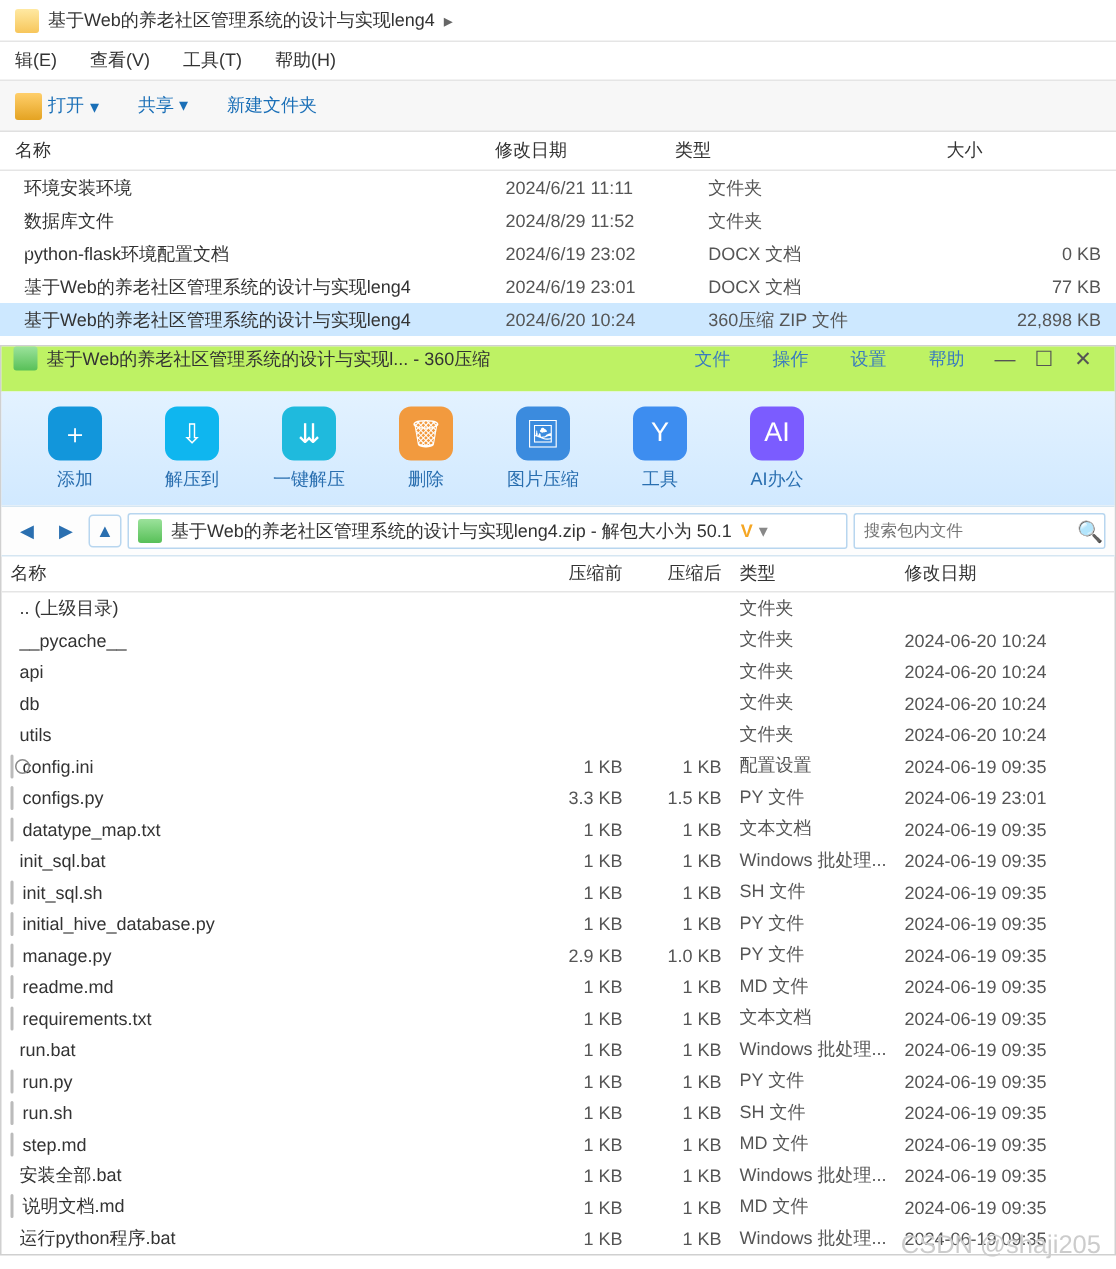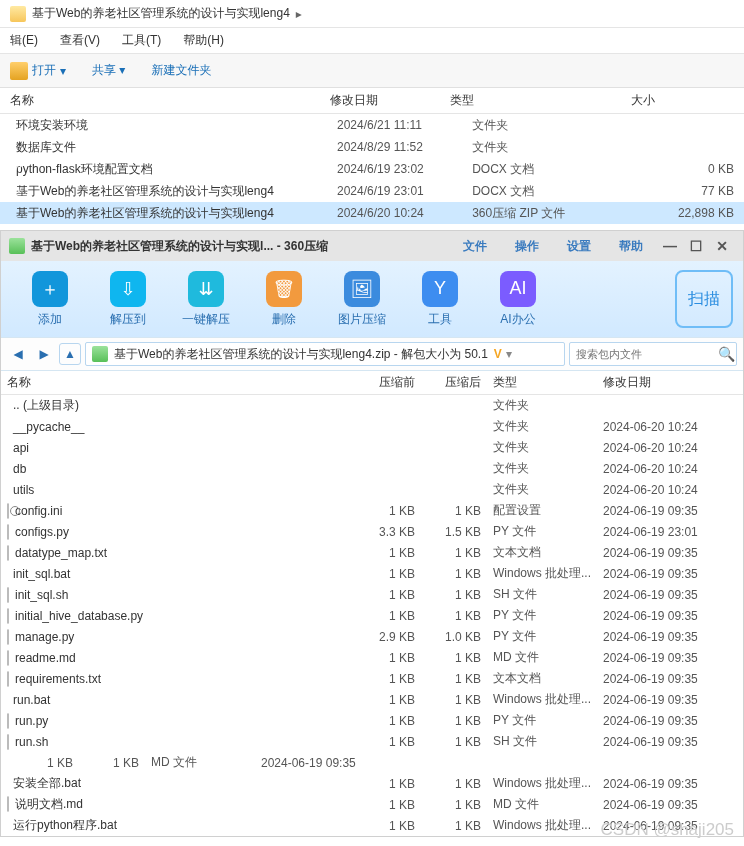--- a/index.html
+++ b/index.html
@@ -31,21 +31,21 @@
 .ic.fold { background:linear-gradient(#ffe9a2,#f7c65b);border-radius:2px;}
 .ic.docx { background:#2b7cd3;border-radius:2px; position:relative;}
 .ic.docx:after{content:"W";color:#fff;font-size:9px;position:absolute;left:3px;top:1px;}
 .ic.zip { background:linear-gradient(#9be29b,#58c058);border-radius:2px;}
 .exp-row .col-date,.exp-row .col-type{ color:#555;margin-left:20px;}
 .exp-row .col-size{ color:#555; text-align:right;}
 .exp-row.sel { background:#cde8ff; }
 
 
 .zipwin { margin-top:6px; border:1px solid #d0d0d0;}
-.zip-title { display:flex; align-items:center; height:30px; padding:0 8px; background:#e5e5e5;font-weight:bold;}
+.zip-title { display:flex; align-items:flex-start; height:30px; padding:0 8px; background:#bef264;}
 .zip-title .zipico { width:16px;height:16px;background:linear-gradient(#9be29b,#58c058);border-radius:2px;margin-right:6px;}
 .zip-title .title { flex:1; color:#333;}
 .zip-title .mlnk { margin: 0 14px; color:#3a7bbf; cursor:pointer;}
 .zip-title .winbtn { width:26px;text-align:center;color:#555;font-size:14px;}
 
 .zip-tools { display:flex; align-items:center; height:76px; background:linear-gradient(#e3f2ff,#d1e9ff); padding:0 10px;}
 .zip-tools .tool { width:78px; text-align:center; color:#2a6fb0;}
 .zip-tools .tool .tic { width:36px;height:36px;margin:0 auto 4px;border-radius:8px;display:flex;align-items:center;justify-content:center;font-size:18px;color:#fff;}
 .t-add{background:#1296db;} .t-ext{background:#0fb6ef;} .t-one{background:#1fbadd;} .t-del{background:#f29a3e;} .t-img{background:#3b8bde;} .t-tool{background:#3d8df0;} .t-ai{background:#7b5cff;}
 .zip-tools .scan { margin-left:auto; width:58px;height:58px;border:2px solid #6fbdf7;border-radius:8px;display:flex;align-items:center;justify-content:center;color:#2a8de0;font-size:16px;}
@@ -179,21 +179,20 @@
         <div>图片压缩</div>
       </div>
     <div class="tool">
         <div class="tic t-tool">Y</div>
         <div>工具</div>
       </div>
     <div class="tool">
         <div class="tic t-ai">AI</div>
         <div>AI办公</div>
       </div>
-    <div class="scan">扫描</div>
   </div>
 
   <div class="zip-path">
     <span class="navbtn">◀</span>
     <span class="navbtn">▶</span>
     <span class="navbtn up">▲</span>
     <div class="pathfield">
       <span class="zipico"></span>
       <span>基于Web的养老社区管理系统的设计与实现leng4.zip - 解包大小为 50.1</span>
       <span class="vip">V</span>
@@ -326,20 +325,21 @@
   <div class="zcol-date">2024-06-19 09:35</div>
       </div>
       <div class="zip-row">
         <div class="zcol-name"><span class="ic sh"></span><span>run.sh</span></div>
   <div class="zcol-pre">1 KB</div>
   <div class="zcol-post">1 KB</div>
   <div class="zcol-type">SH 文件</div>
   <div class="zcol-date">2024-06-19 09:35</div>
       </div>
       <div class="zip-row">
+        <div class="zcol-name"><span class="ic md"></span><span>step.md</span></div>
   <div class="zcol-pre">1 KB</div>
   <div class="zcol-post">1 KB</div>
   <div class="zcol-type">MD 文件</div>
   <div class="zcol-date">2024-06-19 09:35</div>
       </div>
       <div class="zip-row">
         <div class="zcol-name"><span class="ic bat"></span><span>安装全部.bat</span></div>
   <div class="zcol-pre">1 KB</div>
   <div class="zcol-post">1 KB</div>
   <div class="zcol-type">Windows 批处理...</div>

